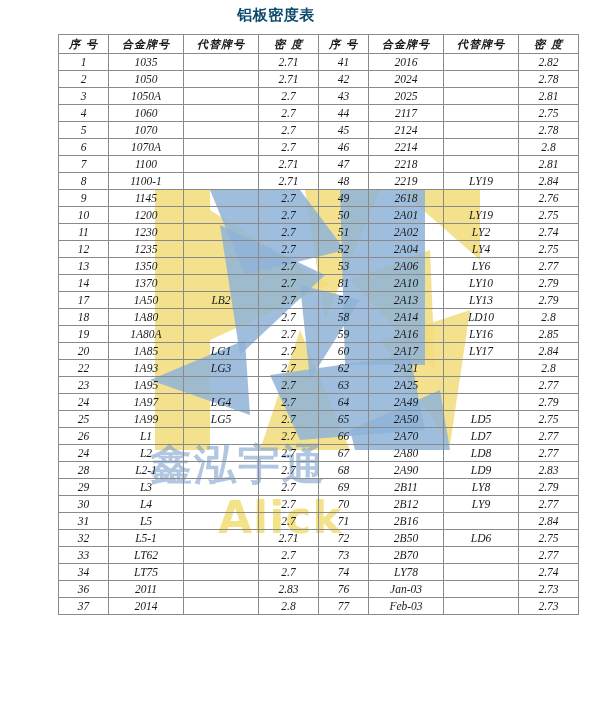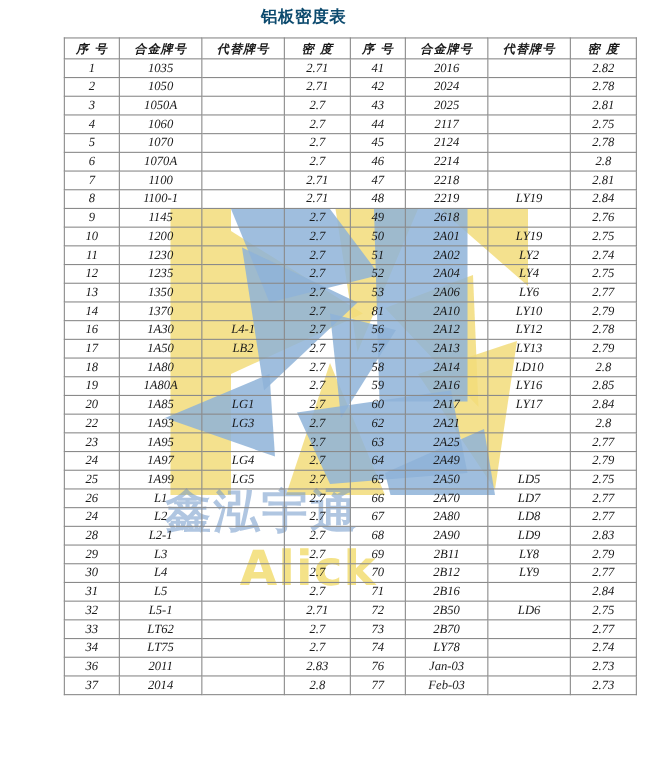--- a/index.html
+++ b/index.html
@@ -303,30 +303,20 @@
             <td class="idx">14</td>
             <td class="alloy">1370</td>
             <td class="alt"></td>
             <td class="den">2.7</td>
             <td class="idx">81</td>
             <td class="alloy">2A10</td>
             <td class="alt">LY10</td>
             <td class="den">2.79</td>
           </tr>
           <tr>
-            <td class="idx">16</td>
-            <td class="alloy">1A30</td>
-            <td class="alt">L4-1</td>
-            <td class="den">2.7</td>
-            <td class="idx">56</td>
-            <td class="alloy">2A12</td>
-            <td class="alt">LY12</td>
-            <td class="den">2.78</td>
-          </tr>
-          <tr>
             <td class="idx">17</td>
             <td class="alloy">1A50</td>
             <td class="alt">LB2</td>
             <td class="den">2.7</td>
             <td class="idx">57</td>
             <td class="alloy">2A13</td>
             <td class="alt">LY13</td>
             <td class="den">2.79</td>
           </tr>
           <tr>

